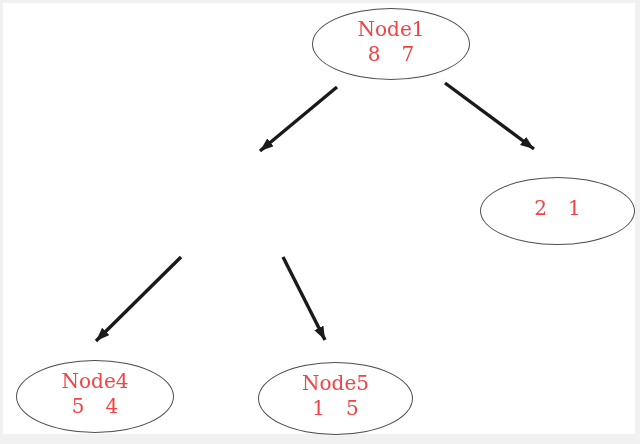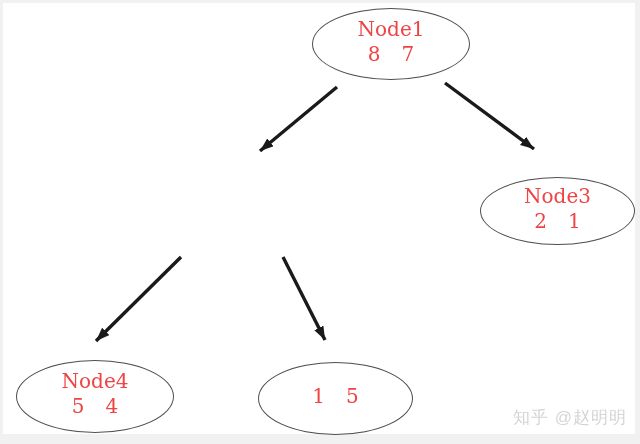--- a/index.html
+++ b/index.html
@@ -90,36 +90,35 @@
   <div class="node" style="left:312px; top:8px; width:158px; height:72px;">
     <div class="node-label">Node1</div>
     <div class="node-values">
       <span>8</span>
       <span>7</span>
     </div>
   </div>
 
 
   <div class="node" style="left:480px; top:177px; width:155px; height:68px;">
-    <div class="node-label">Node3</div>
     <div class="node-values">
       <span>2</span>
       <span>1</span>
     </div>
   </div>
 
   <div class="node" style="left:16px; top:360px; width:158px; height:73px;">
     <div class="node-label">Node4</div>
     <div class="node-values">
       <span>5</span>
       <span>4</span>
     </div>
   </div>
 
   <div class="node" style="left:258px; top:362px; width:155px; height:73px;">
+    <div class="node-label">Node5</div>
     <div class="node-values">
       <span>1</span>
       <span>5</span>
     </div>
   </div>
 
-  <div class="watermark">知乎 @赵明明</div>
 </div>
 
 </body></html>

